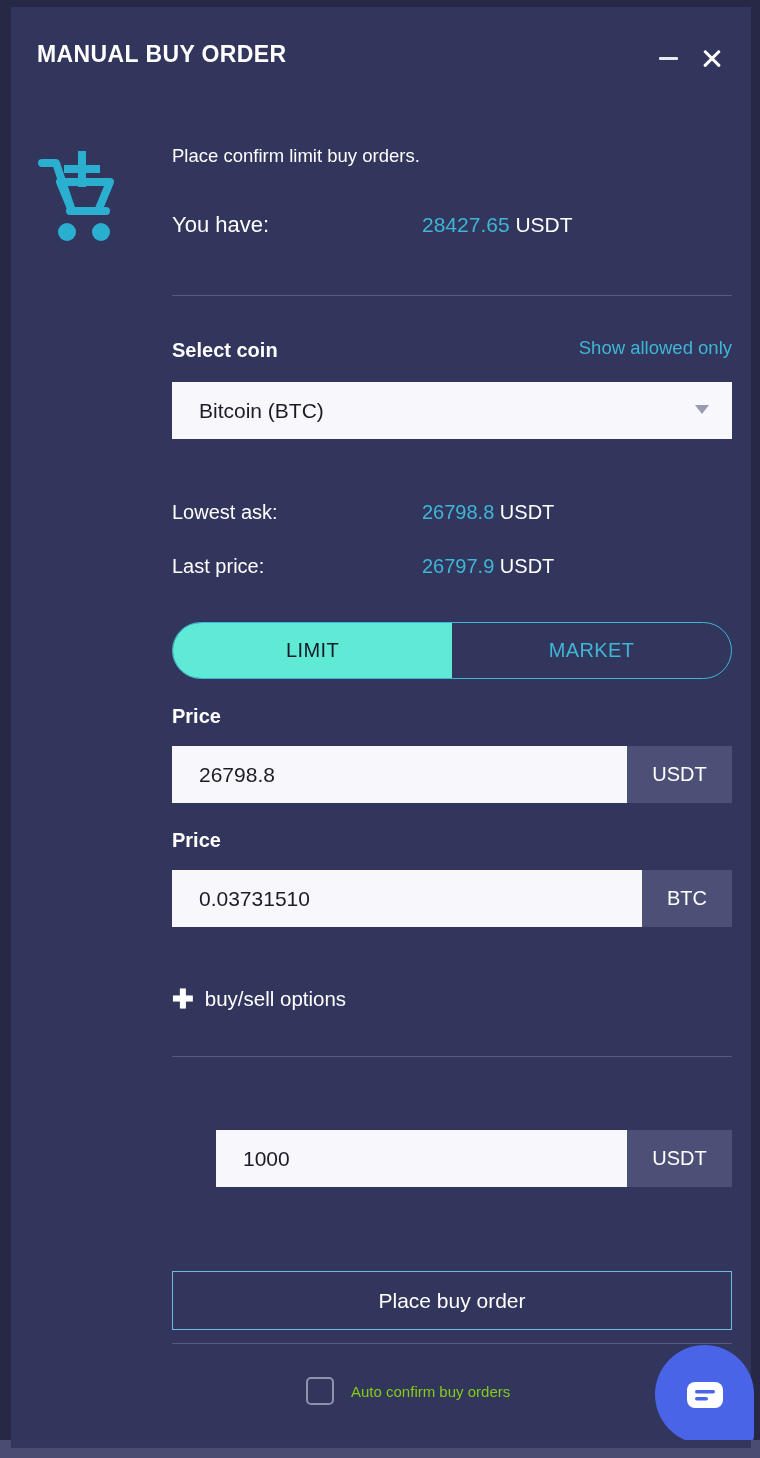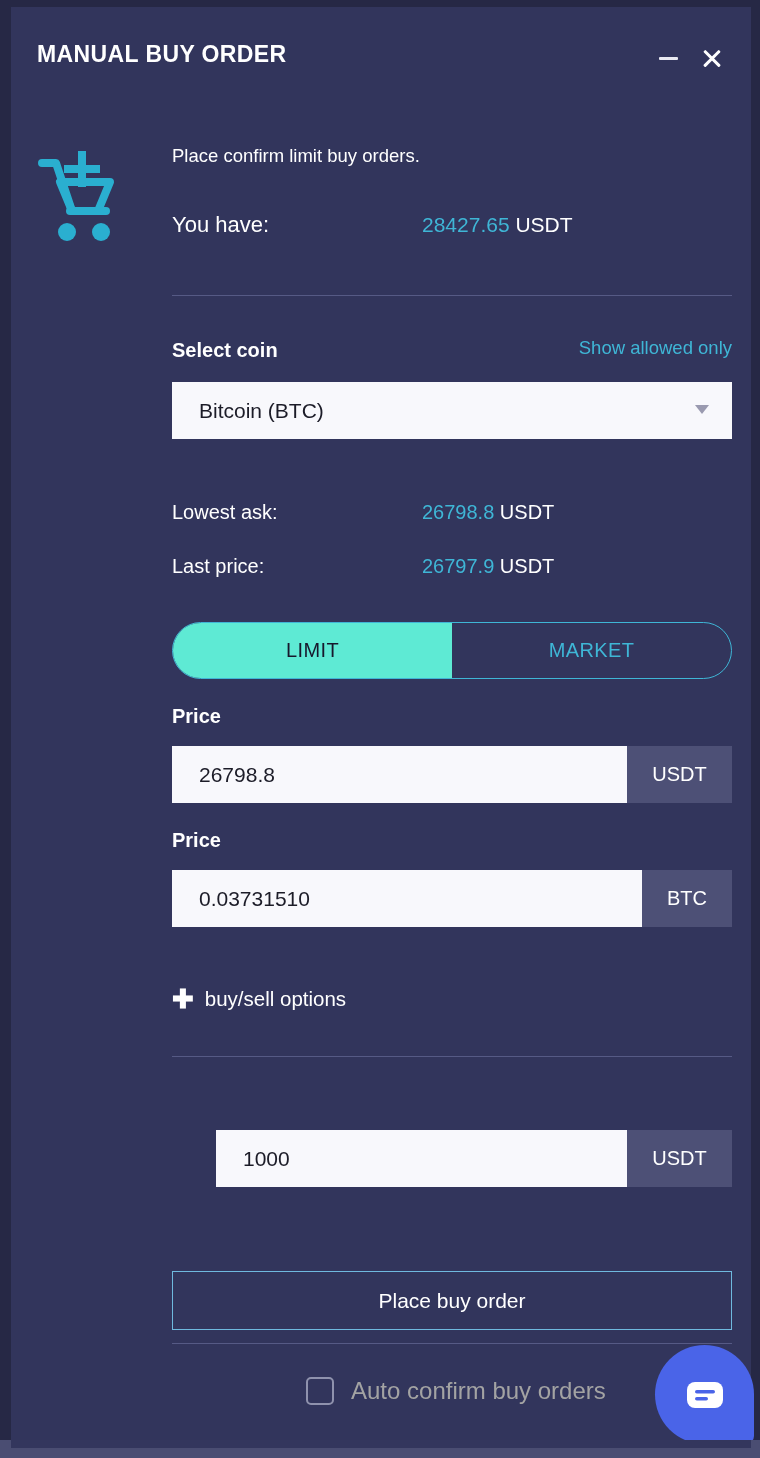--- a/index.html
+++ b/index.html
@@ -266,21 +266,21 @@
     display: flex; align-items: center;
     cursor: pointer;
   }
   .checkbox {
     width: 28px; height: 28px;
     border: 2.2px solid #8f92ad;
     border-radius: 5px;
     background: transparent;
     margin-right: 17px;
   }
-  .auto-confirm-label { font-size: 24px; color: #a3a3a3; }
+  .auto-confirm-label { font-size: 15px; color: #84cc16; }
 
   
   .chat-widget {
     position: absolute;
     left: 655px; top: 1345px;
     width: 99px; height: 99px;
     background: #4a64e8;
     border-radius: 50% 50% 8px 50%;
     display: flex; align-items: center; justify-content: center;
     cursor: pointer;

